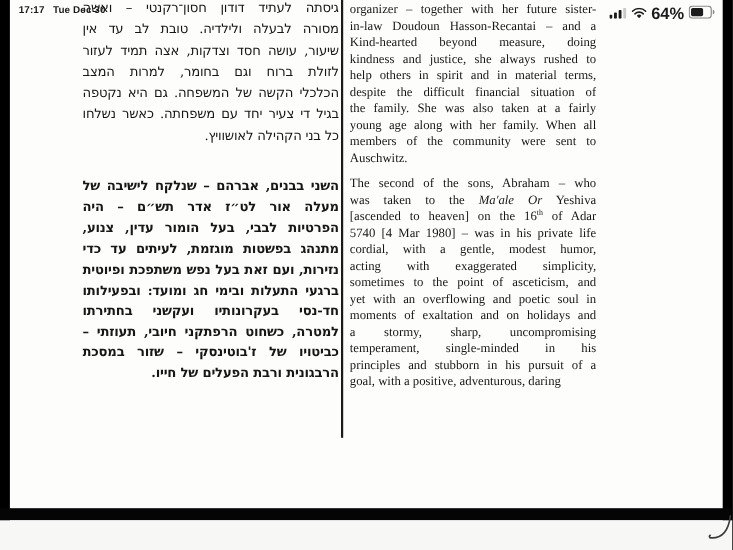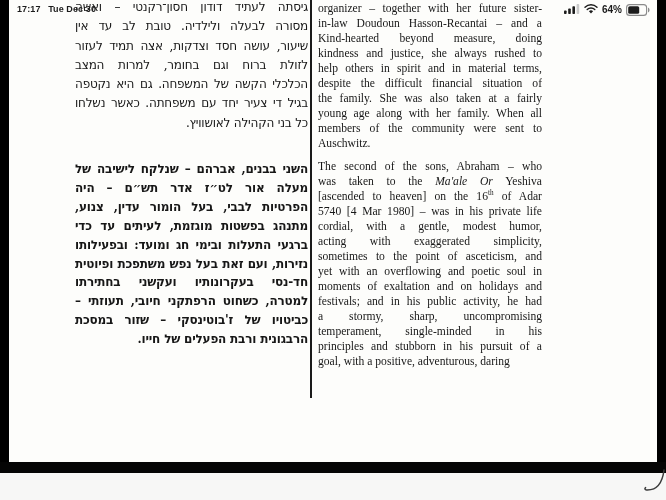--- a/index.html
+++ b/index.html
@@ -30,22 +30,22 @@
   .line{text-align:justify;text-align-last:justify;overflow:hidden;white-space:normal;}
   .para .line:last-child{text-align-last:start;}
   .line i{font-style:italic;}
   .line sup{font-size:0.62em;vertical-align:super;line-height:0;}
 
   
   .status-left{position:absolute;left:17px;top:4px;font-size:9px;color:#1c1c1c;
                letter-spacing:0.1px;}
   .status-left .time{font-weight:700;margin-right:5px;text-align:right;}
   .status-left .date{font-weight:600;}
-  .status-right{position:absolute;right:16px;top:4px;display:flex;align-items:flex-start;
-                gap:4px;font-size:10px;color:#1c1c1c;}
+  .status-right{position:absolute;right:16px;top:4px;display:flex;align-items:flex-end;
+                gap:4px;font-size:15px;color:#1c1c1c;}
   .status-right .pct{font-weight:600;}
 
   
   #bottom-bar{position:absolute;left:0;top:462px;width:666px;height:11px;background:#050505;}
   #footer{position:absolute;left:0;top:473px;width:666px;height:27px;background:#f7f7f6;}
   #curl{position:absolute;right:1px;bottom:0;}
 </style>
 </head>
 <body>
 
@@ -61,22 +61,22 @@
           <div class="line">לזולת ברוח וגם בחומר, למרות המצב</div>
           <div class="line">הכלכלי הקשה של המשפחה. גם היא נקטפה</div>
           <div class="line">בגיל די צעיר יחד עם משפחתה. כאשר נשלחו</div>
           <div class="line">כל בני הקהילה לאושוויץ.</div>
         </div>
         <div class="para">
           <div class="line">השני בבנים, אברהם – שנלקח לישיבה של</div>
           <div class="line">מעלה אור לט״ז אדר תש״ם – היה בהליכותיו</div>
           <div class="line">הפרטיות לבבי, בעל הומור עדין, צנוע,</div>
           <div class="line">מתנהג בפשטות מוגזמת, לעיתים עד כדי</div>
+          <div class="line">נזירות, ועם זאת בעל נפש משתפכת ופיוטית</div>
           <div class="line">ברגעי התעלות ובימי חג ומועד: ובפעילותו</div>
-          <div class="line">נזירות, ועם זאת בעל נפש משתפכת ופיוטית</div>
           <div class="line">חד-נסי בעקרונותיו ועקשני בחתירתו</div>
           <div class="line">למטרה, כשחוט הרפתקני חיובי, תעוזתי –</div>
           <div class="line">כביטויו של ז'בוטינסקי – שזור במסכת</div>
           <div class="line">הרבגונית ורבת הפעלים של חייו.</div>
         </div>
       </div>
     <div class="col english-col" dir="ltr">
         <div class="para">
           <div class="line">organizer – together with her future sister-</div>
           <div class="line">in-law Doudoun Hasson-Recantai – and a</div>
@@ -92,21 +92,20 @@
         <div class="para">
           <div class="line">The second of the sons, Abraham – who</div>
           <div class="line">was taken to the <i>Ma'ale Or</i> Yeshiva</div>
           <div class="line">[ascended to heaven] on the 16<sup>th</sup> of Adar</div>
           <div class="line">5740 [4 Mar 1980] – was in his private life</div>
           <div class="line">cordial, with a gentle, modest humor,</div>
           <div class="line">acting with exaggerated simplicity,</div>
           <div class="line">sometimes to the point of asceticism, and</div>
           <div class="line">yet with an overflowing and poetic soul in</div>
           <div class="line">moments of exaltation and on holidays and</div>
-          <div class="line">festivals; and in his public activity, he had</div>
           <div class="line">a stormy, sharp, uncompromising</div>
           <div class="line">temperament, single-minded in his</div>
           <div class="line">principles and stubborn in his pursuit of a</div>
           <div class="line">goal, with a positive, adventurous, daring</div>
         </div>
       </div>
   </div>
 
   <div class="status-left">
     <span class="time">17:17</span>

